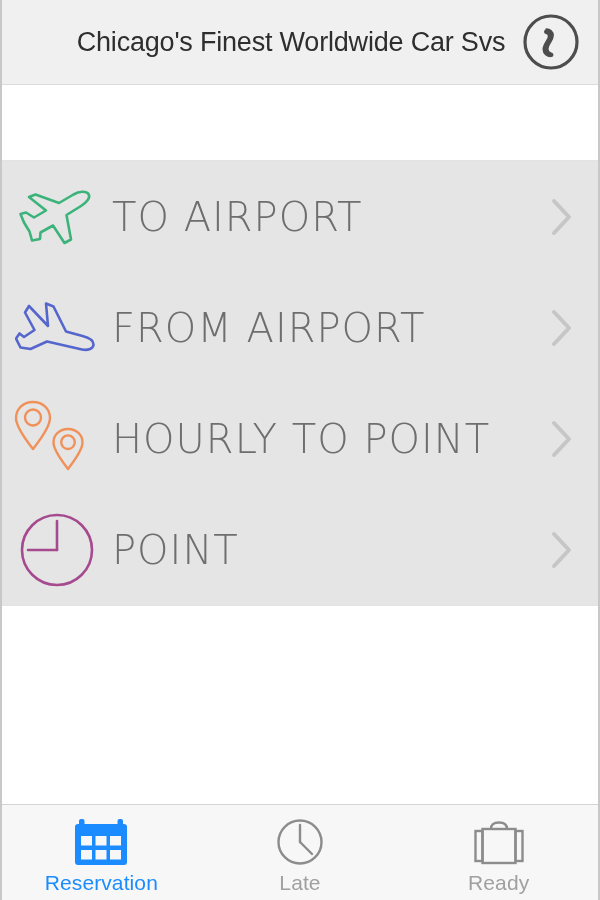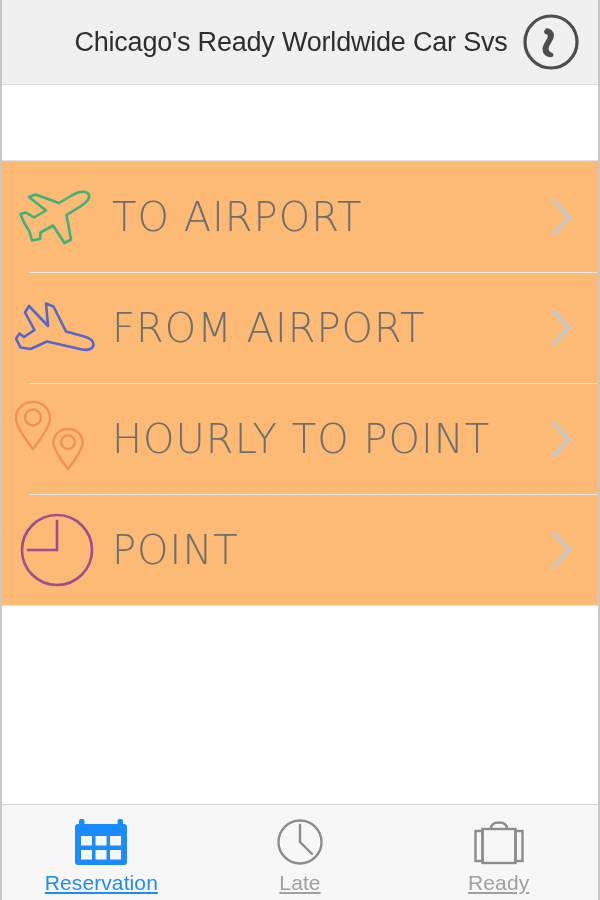--- a/index.html
+++ b/index.html
@@ -67,21 +67,21 @@
   .service-list {
     flex: 0 0 auto;
     background: #ffffff;
     border-bottom: 1px solid #e3e3e3;
   }
   .service-row {
     position: relative;
     height: 111px;
     display: flex;
     align-items: center;
-    background: #fdba74;
+    background: #e5e5e5;
     cursor: pointer;
     box-sizing: border-box;
   }
   .service-row + .service-row::before {
     content: "";
     position: absolute;
     left: 27px;
     right: 0;
     top: 0;
     height: 1px;
@@ -141,33 +141,32 @@
     height: 56px;
     display: flex;
     align-items: center;
     justify-content: center;
   }
   .tab-label {
     font-size: 21px;
     color: #a0a0a0;
     margin-top: 1px;
     letter-spacing: 0.1px;
-    text-decoration: underline;
   }
   .tab.active .tab-label {
     color: #1a8cff;
   }
 </style>
 </head>
 <body>
 
 <div id="phone">
 
   <div class="navbar">
-    <div class="nav-title">Chicago's Ready Worldwide Car Svs</div>
+    <div class="nav-title">Chicago's Finest Worldwide Car Svs</div>
     <div class="call-btn">
       <svg width="60" height="60" viewBox="0 0 60 60" aria-hidden="true">
         <circle cx="30" cy="30" r="26" fill="none" stroke="#4d4d4d" stroke-width="3.2"></circle>
         <path d="M25.5 17.5c3.4 0 6.2 2.3 6.2 6.0 0 3.0 -1.6 5.3 -3.0 7.4 -1.3 2.0 -2.3 3.6 -2.3 5.6 0 2.6 1.7 4.6 4.1 5.4 1.0 0.35 1.1 1.9 -0.2 2.0 -4.0 0.3 -7.6 -2.4 -7.6 -6.6 0 -3.2 1.6 -5.6 3.0 -7.7 1.3 -2.0 2.3 -3.5 2.3 -5.4 0 -1.9 -1.2 -3.1 -2.9 -3.4 -1.3 -0.25 -1.2 -2.0 0.4 -2.3z" fill="#4d4d4d" stroke="#4d4d4d" stroke-width="2.4" stroke-linejoin="round"></path>
       </svg>
     </div>
   </div>
 
   <div class="top-spacer"></div>
 

